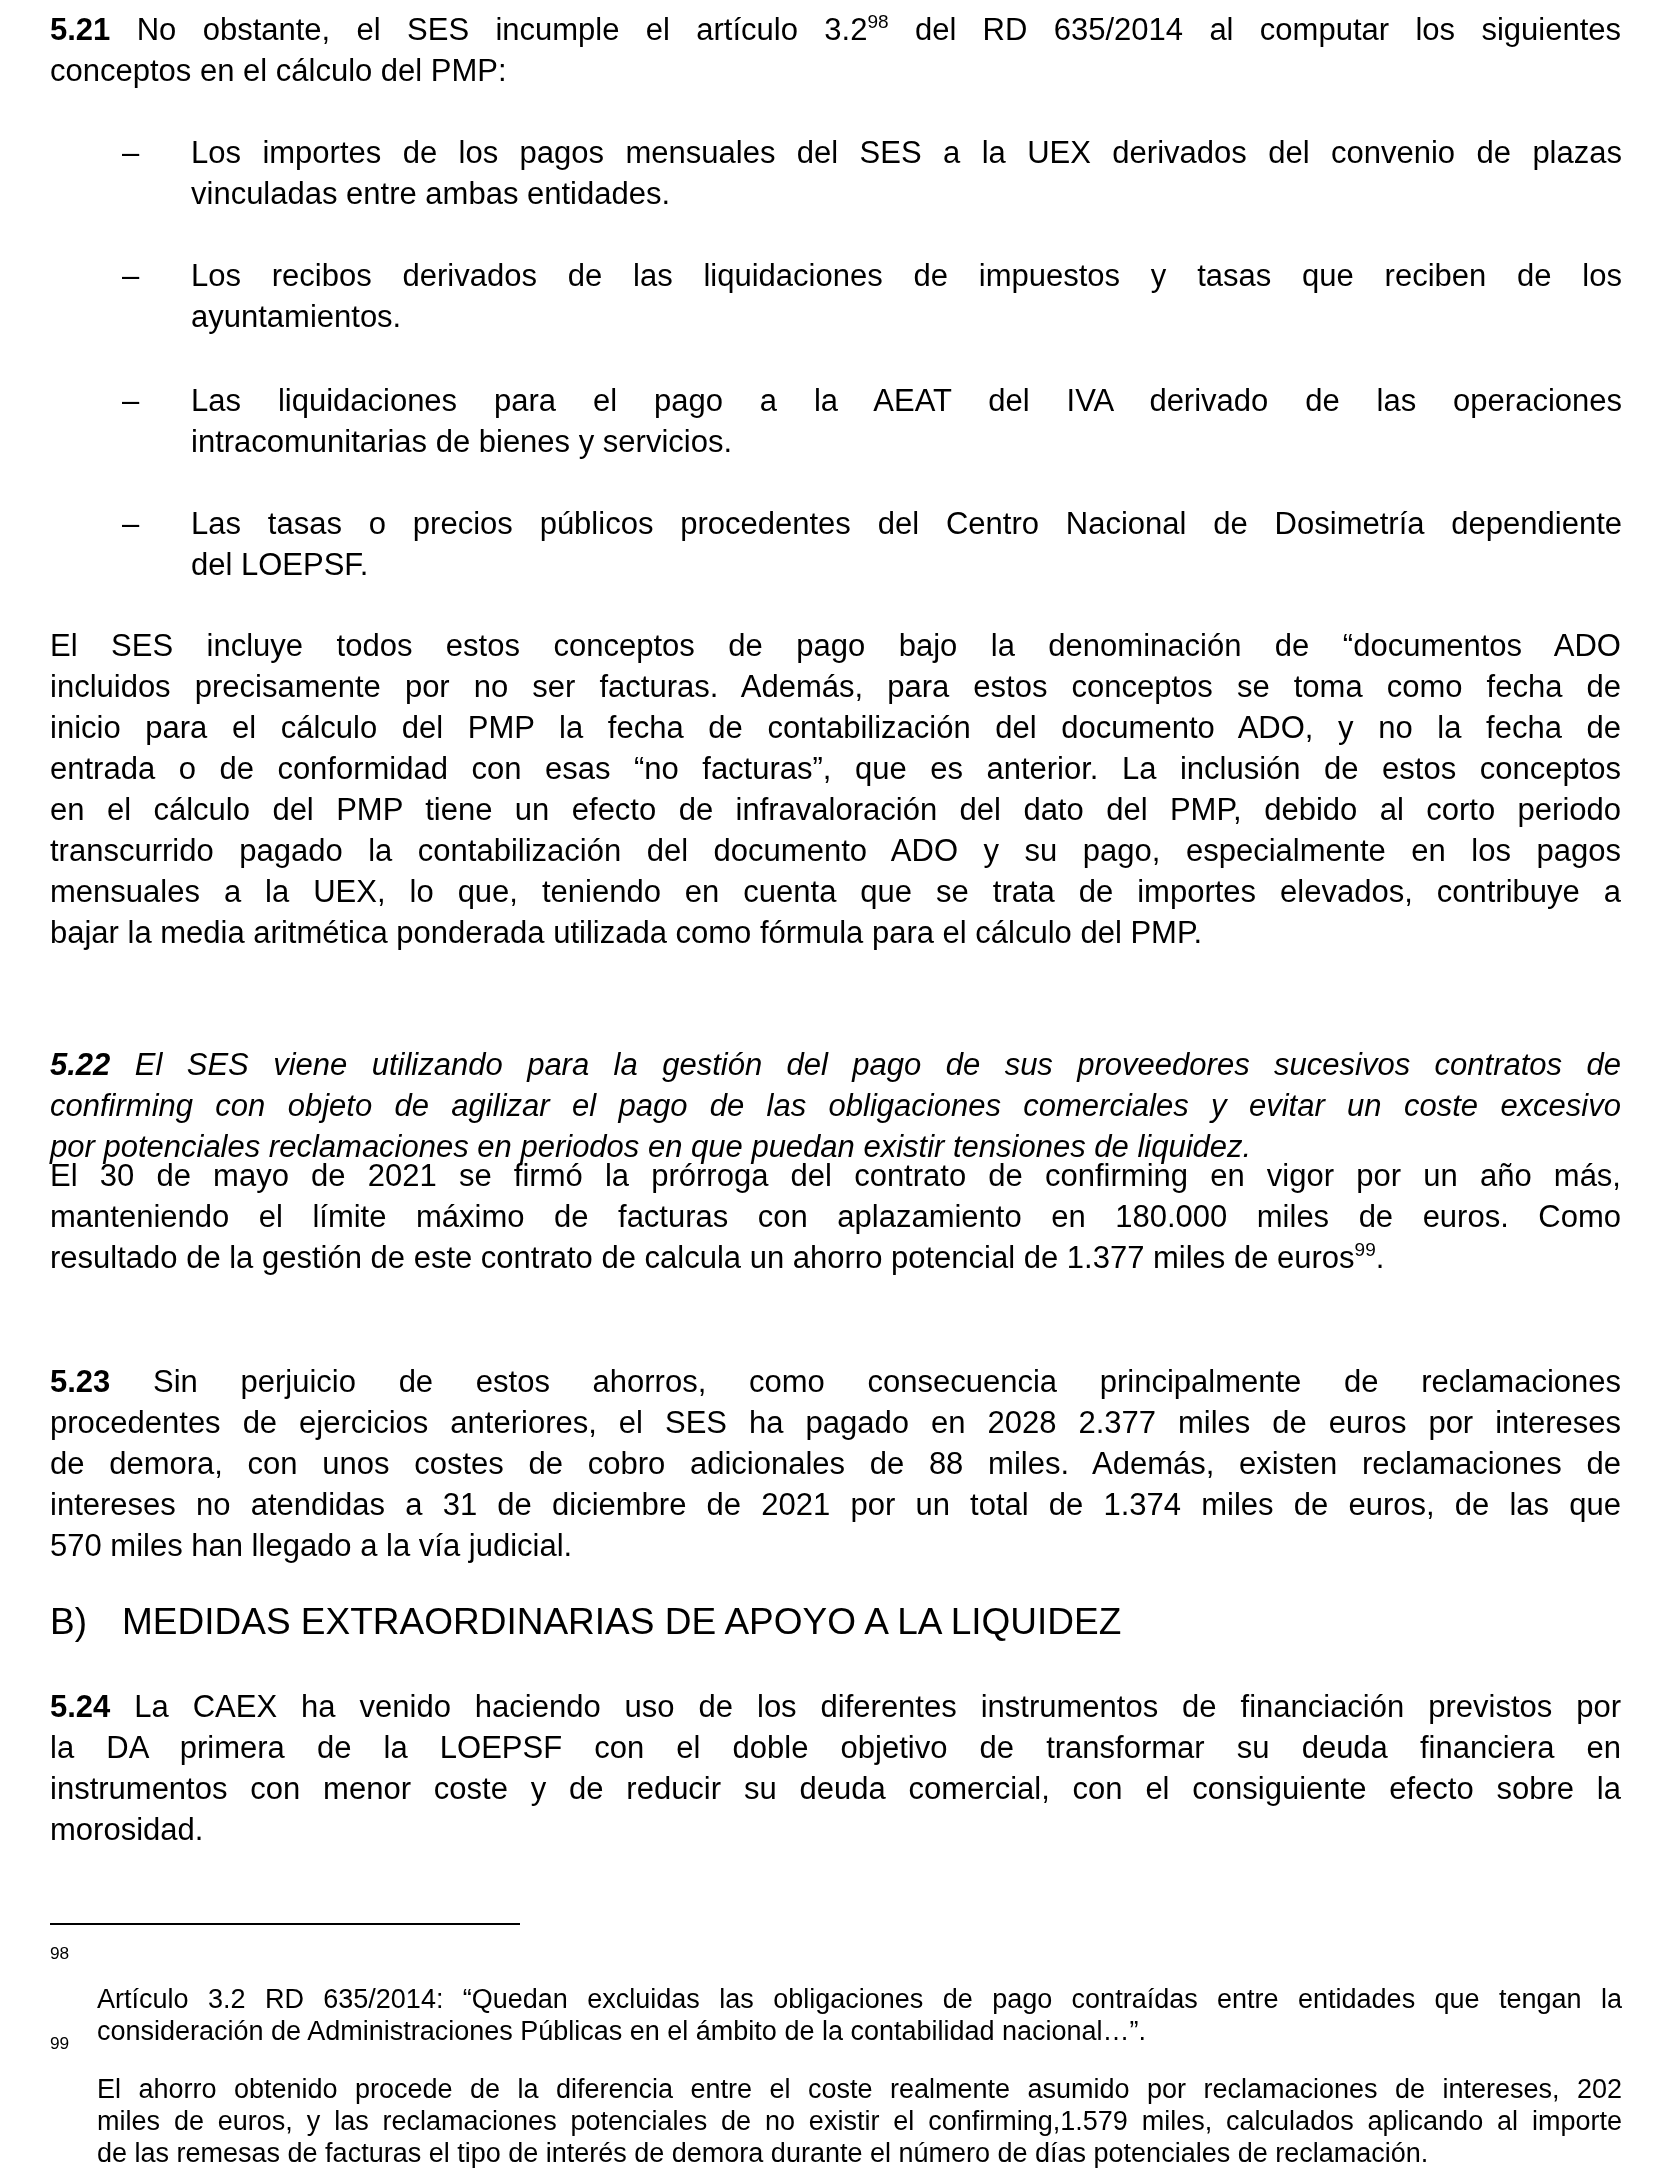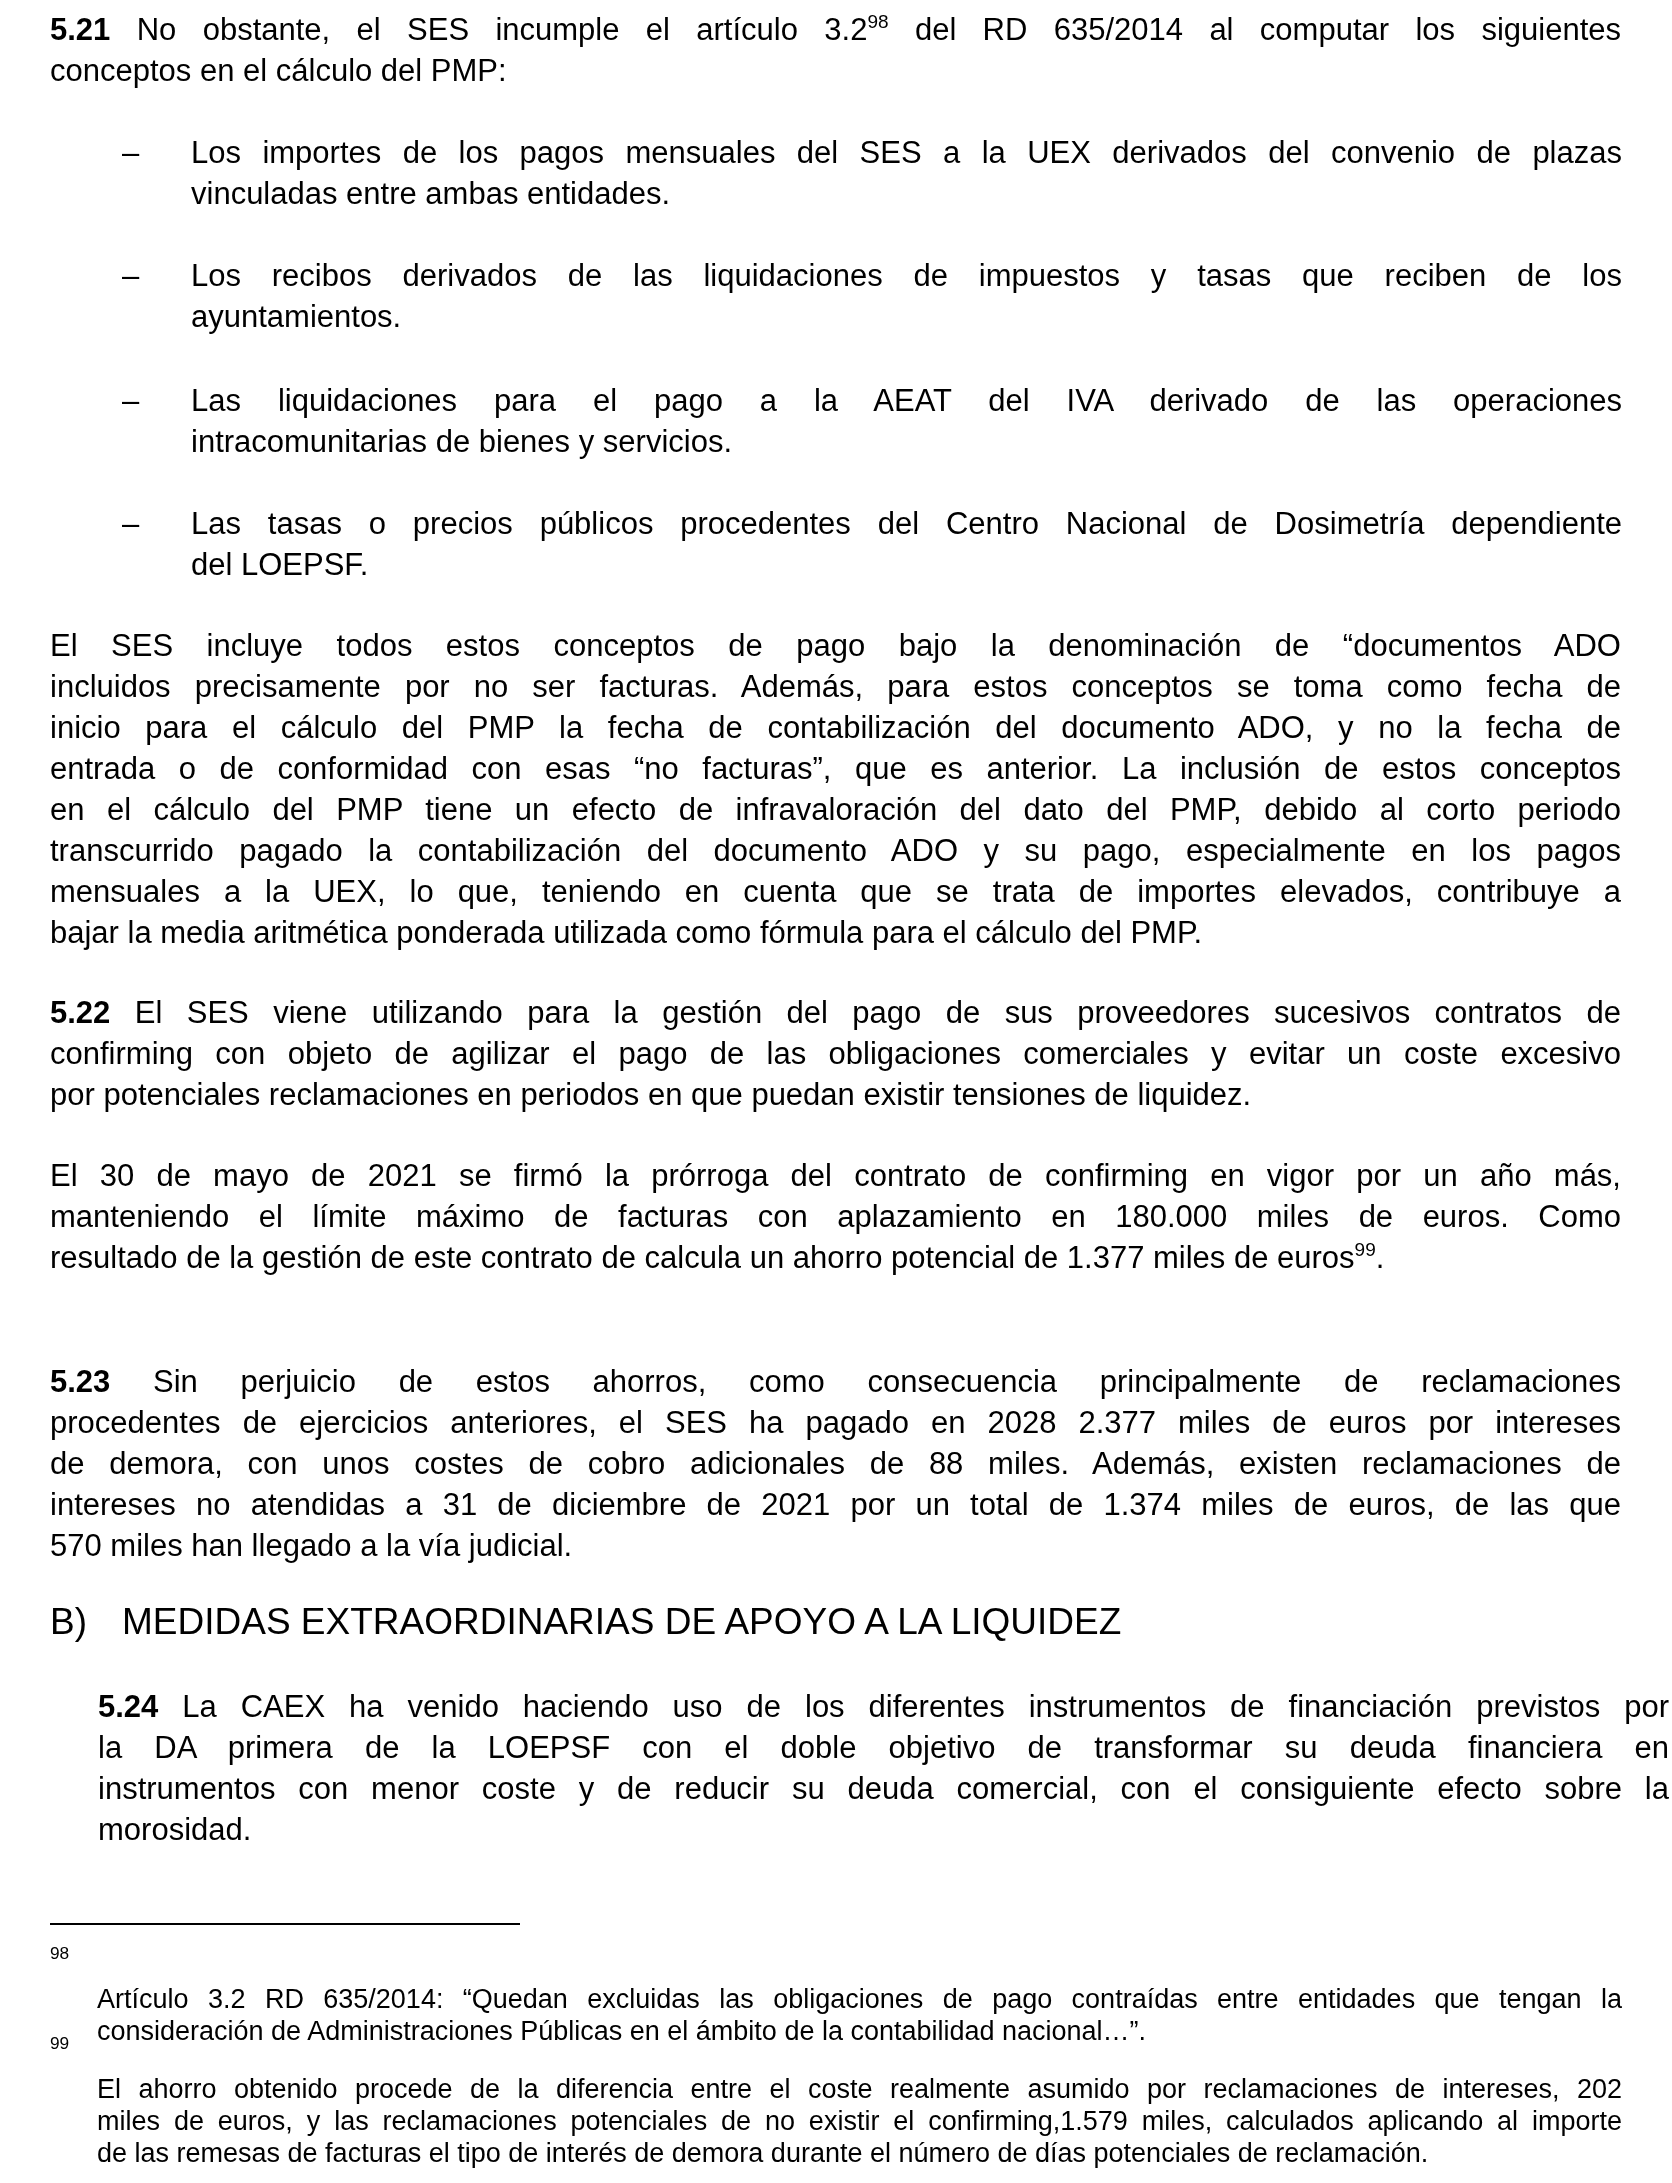--- a/index.html
+++ b/index.html
@@ -65,21 +65,21 @@
   <span class="line">El SES incluye todos estos conceptos de pago bajo la denominación de “documentos ADO</span>
   <span class="line">incluidos precisamente por no ser facturas. Además, para estos conceptos se toma como fecha de</span>
   <span class="line">inicio para el cálculo del PMP la fecha de contabilización del documento ADO, y no la fecha de</span>
   <span class="line">entrada o de conformidad con esas “no facturas”, que es anterior.  La inclusión de estos conceptos</span>
   <span class="line">en el cálculo del PMP tiene un efecto de infravaloración del dato del PMP, debido al corto periodo</span>
   <span class="line">transcurrido pagado la contabilización del documento ADO y su pago, especialmente en los pagos</span>
   <span class="line">mensuales a la UEX, lo que, teniendo en cuenta que se trata de importes elevados, contribuye a</span>
   <span class="line last">bajar la media aritmética ponderada utilizada como fórmula para el cálculo del PMP.</span>
 </div>
 
-<div class="block" style="top:992px;">
+<div class="block" style="top:1044px;font-style:italic;">
   <span class="line"><span class="num">5.22</span><span> El SES viene utilizando para la gestión del pago de sus proveedores sucesivos contratos de</span></span>
   <span class="line">confirming con objeto de agilizar el pago de las obligaciones comerciales y evitar un coste excesivo</span>
   <span class="line last">por potenciales reclamaciones en periodos en que puedan existir tensiones de liquidez.</span>
 </div>
 
 <div class="block" style="top:1155px;">
   <span class="line">El 30 de mayo de 2021 se firmó la prórroga del contrato de confirming en vigor por un año más,</span>
   <span class="line">manteniendo el límite máximo de facturas con aplazamiento en 180.000 miles de euros. Como</span>
   <span class="line last"><span>resultado de la gestión de este contrato de calcula un ahorro potencial de 1.377 miles de euros</span><sup>99</sup><span>.</span></span>
 </div>
@@ -89,21 +89,21 @@
   <span class="line">procedentes de ejercicios anteriores, el SES ha pagado en 2028 2.377 miles de euros por intereses</span>
   <span class="line">de demora, con unos costes de cobro adicionales de 88 miles. Además, existen reclamaciones de</span>
   <span class="line">intereses no atendidas a 31 de diciembre de 2021 por un total de 1.374 miles de euros, de las que</span>
   <span class="line last">570 miles han llegado a la vía judicial.</span>
 </div>
 
 <div class="heading" style="top:1601px;">
   <span class="letter">B)</span><span>MEDIDAS EXTRAORDINARIAS DE APOYO A LA LIQUIDEZ</span>
 </div>
 
-<div class="block" style="top:1686px;margin-left:48px;">
+<div class="block" style="top:1686px;">
   <span class="line"><span class="num">5.24</span><span> La CAEX ha venido haciendo uso de los diferentes instrumentos de financiación previstos por</span></span>
   <span class="line">la DA primera de la LOEPSF con el doble objetivo de transformar su deuda financiera en</span>
   <span class="line">instrumentos con menor coste y de reducir su deuda comercial, con el consiguiente efecto sobre la</span>
   <span class="line last">morosidad.</span>
 </div>
 
 <div class="sep"></div>
 
 <div class="fn" style="top:1944px;">
   <span class="fnum">98</span>

